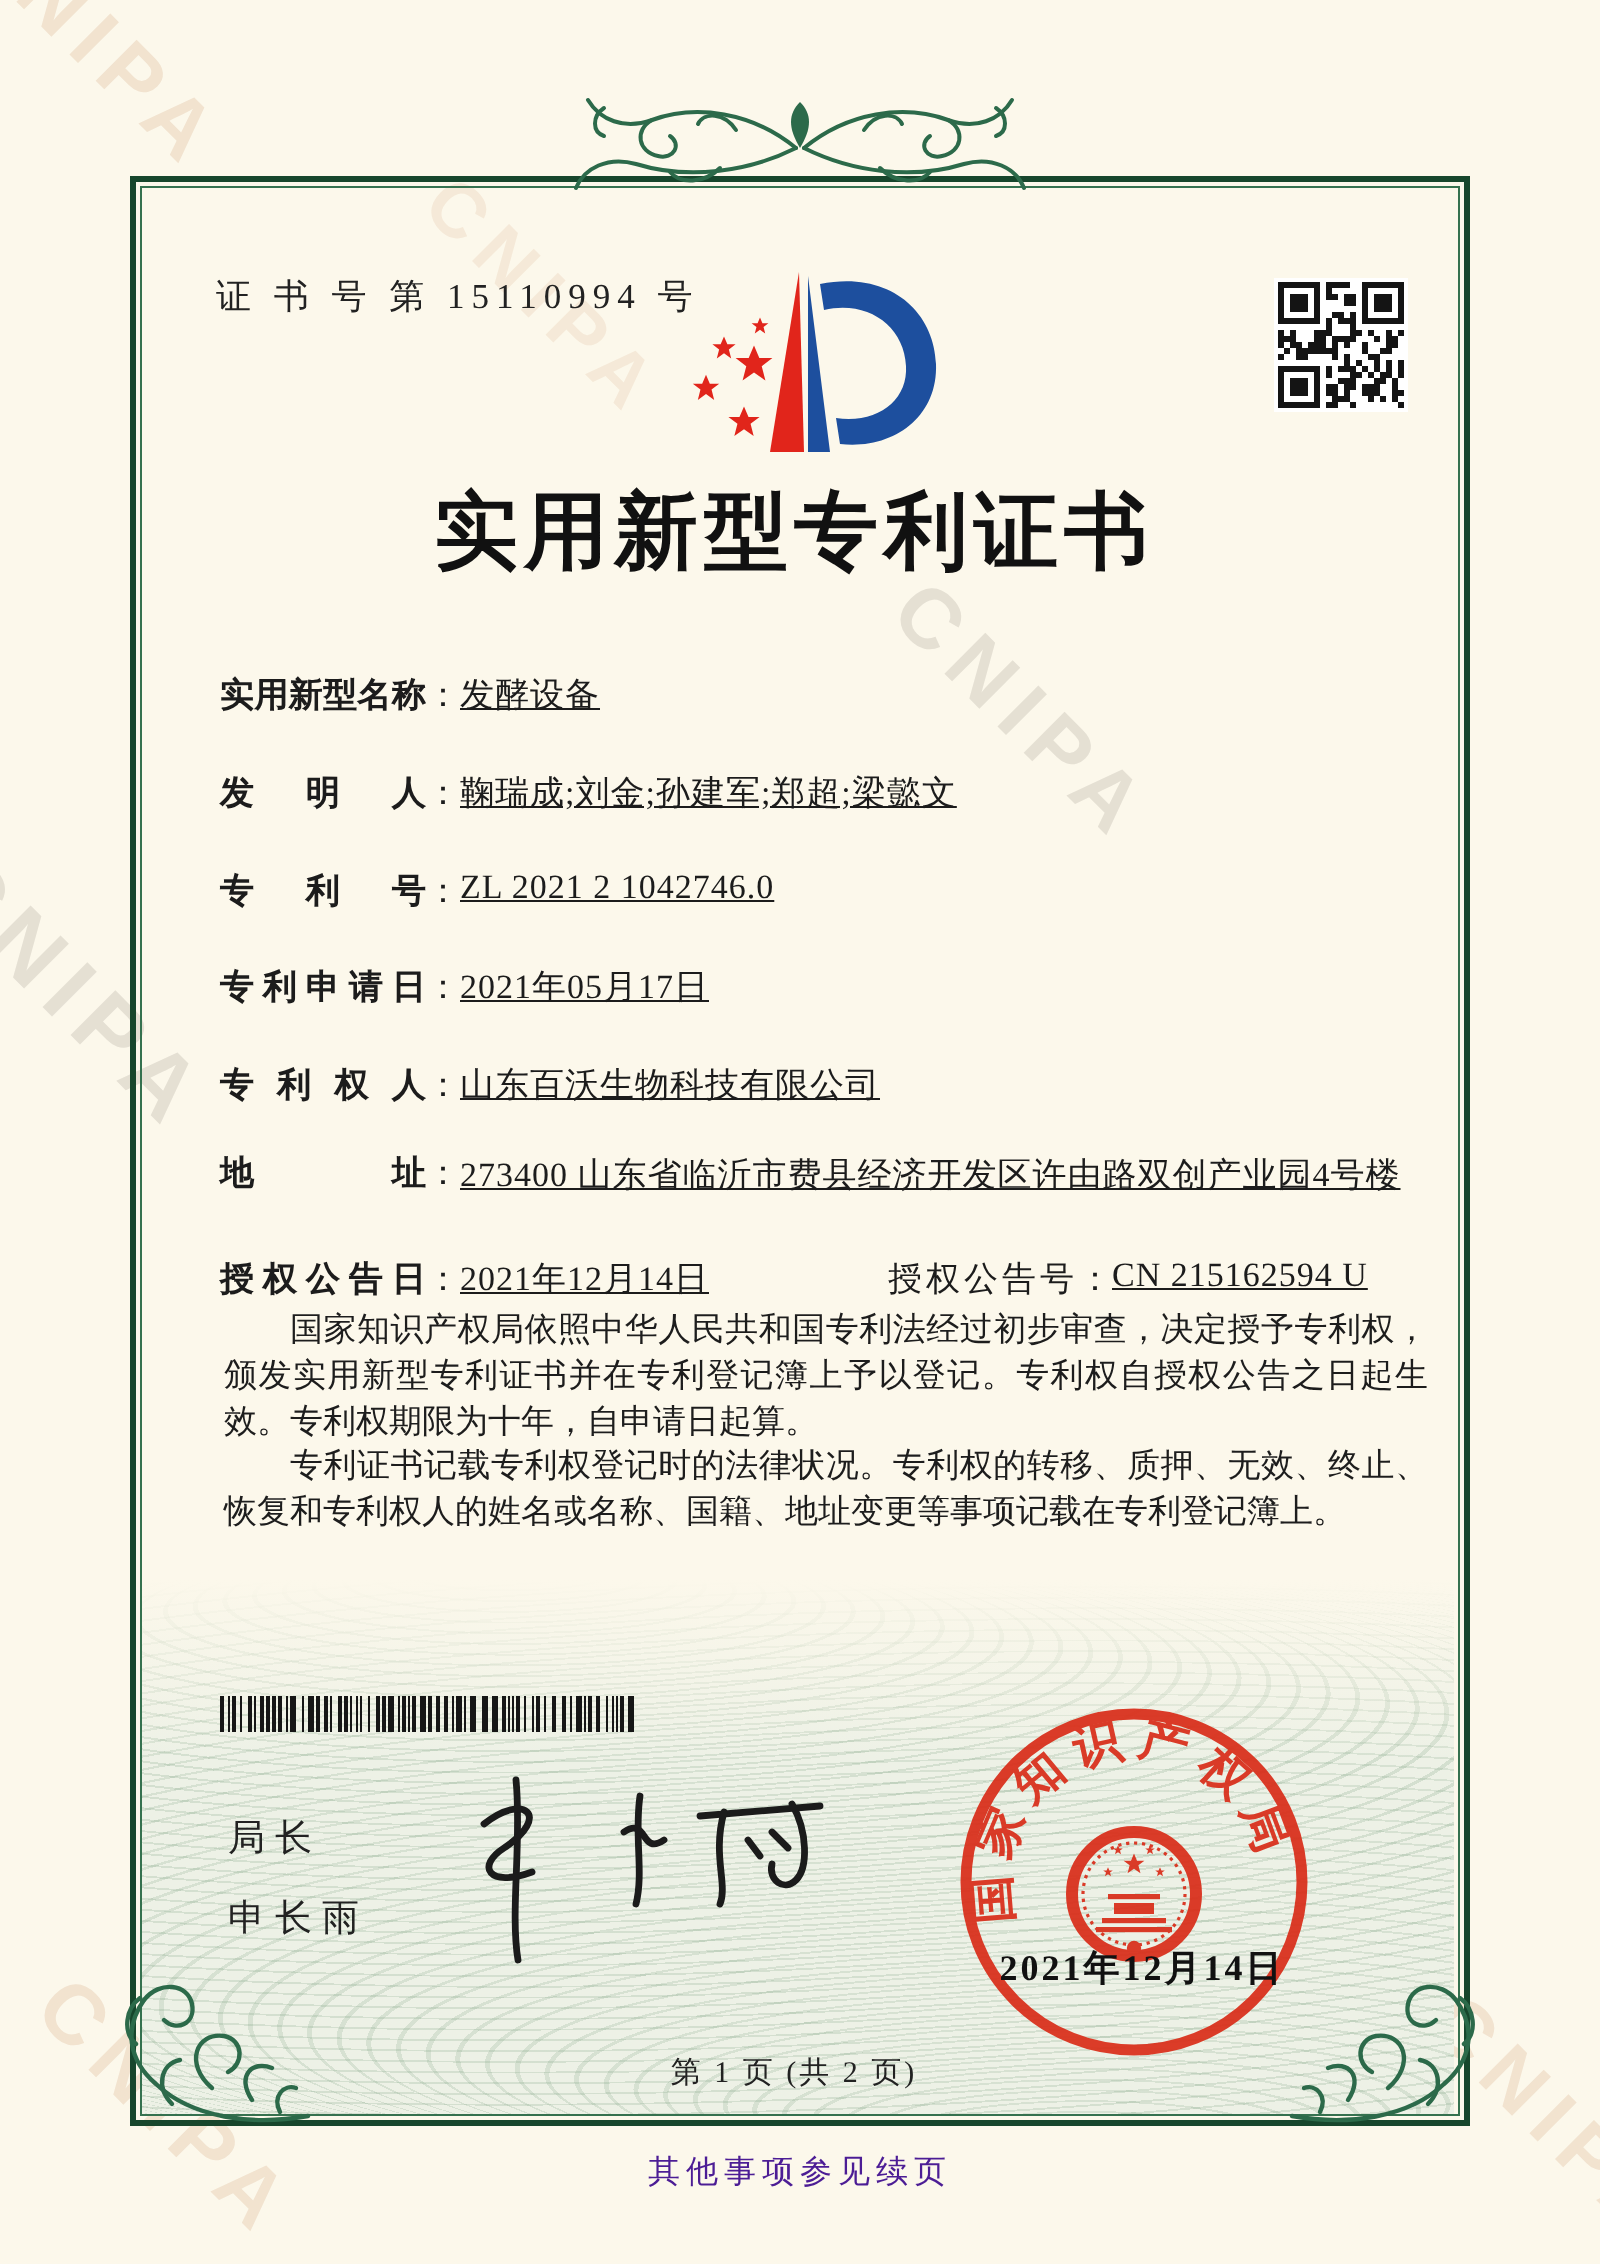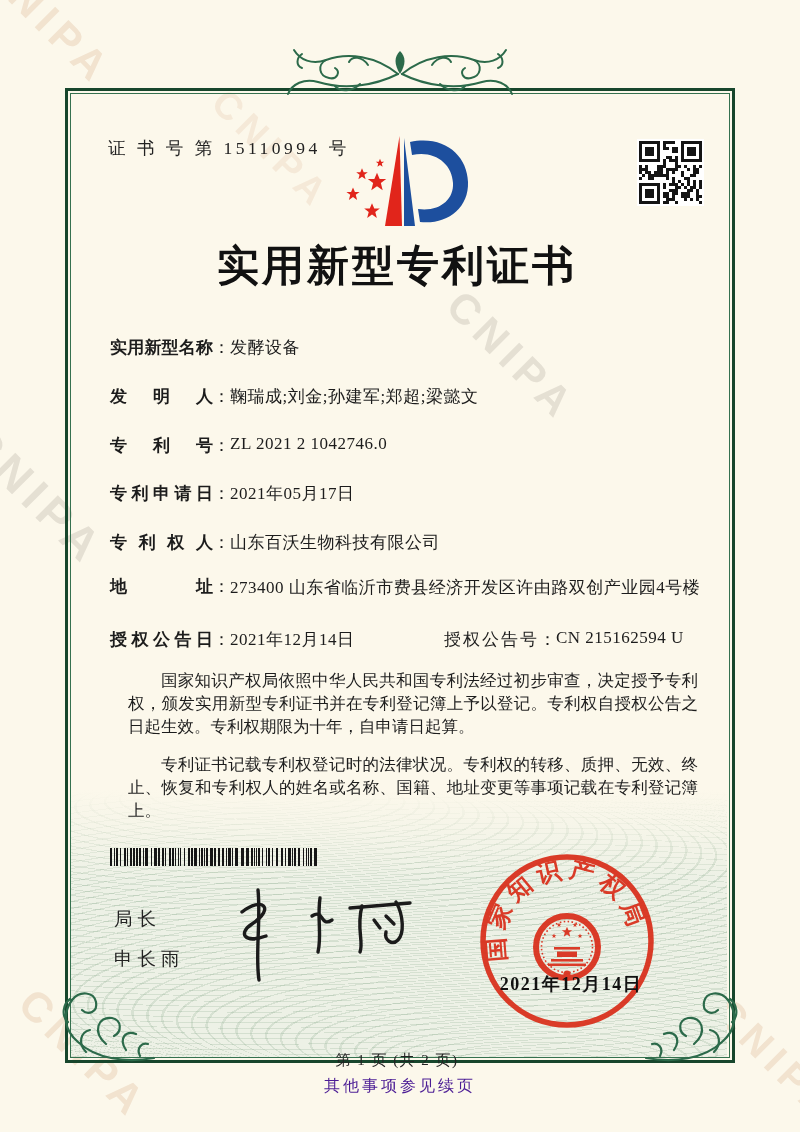--- a/index.html
+++ b/index.html
@@ -35,36 +35,36 @@
   .cert-no{position:absolute;left:108px;top:136px;font-size:17.5px;letter-spacing:3.5px;color:#222;}
   .logo{position:absolute;left:330px;top:122px;width:160px;height:124px;}
   .qr{position:absolute;left:637px;top:139px;width:63px;height:63px;background:#fff;padding:2px;}
   .title{position:absolute;left:65px;top:238px;width:664px;text-align:center;
          font-size:42px;font-weight:bold;letter-spacing:3px;color:#111;font-family:Liberation Serif, serif;}
   
   .row{position:absolute;left:110px;font-size:17px;white-space:nowrap;color:#1c1c1c;}
   .flabel{display:inline-block;width:103px;text-align:justify;text-align-last:justify;
           -moz-text-align-last:justify;vertical-align:top;font-weight:bold;}
   .colon{vertical-align:top;}
-  .fvalue{letter-spacing:0.5px;vertical-align:top;}
+  .fvalue{letter-spacing:0.5px;vertical-align:top;text-decoration:underline;}
   .fvalue.wrap{display:inline-block;white-space:normal;width:478px;line-height:25px;}
   .grant2{position:absolute;left:334px;top:0;}
   
   .paras{position:absolute;left:112px;top:654px;width:602px;font-size:16.5px;
          line-height:22.8px;color:#1d1d1d;text-align:justify;}
-  .paras p{margin:16px;text-indent:2em;}
+  .paras p{margin:0;text-indent:2em;}
   
   .barcode{position:absolute;left:110px;top:848px;width:212px;height:18px;}
   .signer{position:absolute;left:114px;top:906px;font-size:18.5px;letter-spacing:5px;color:#222;}
   .signer div{margin-bottom:15px;}
   .signature{position:absolute;left:228px;top:876px;width:200px;height:112px;}
   .seal{position:absolute;left:478px;top:852px;width:178px;height:178px;}
   .seal-date{position:absolute;left:486px;top:972px;width:170px;text-align:center;
              font-size:18px;font-weight:600;letter-spacing:1.5px;color:#111;}
-  .page-info{position:absolute;left:65px;top:1051px;width:664px;text-align:center;
+  .page-info{position:absolute;left:65px;top:1027px;width:664px;text-align:center;
              font-size:15px;letter-spacing:1.5px;color:#222;}
   .footer-note{position:absolute;left:0;top:1076px;width:800px;text-align:center;
                font-size:16px;letter-spacing:3px;color:#4c1d95;}
 </style>
 </head>
 <body>
 
 <div class="page">
 
   <svg width="0" height="0" style="position:absolute" aria-hidden="true">

